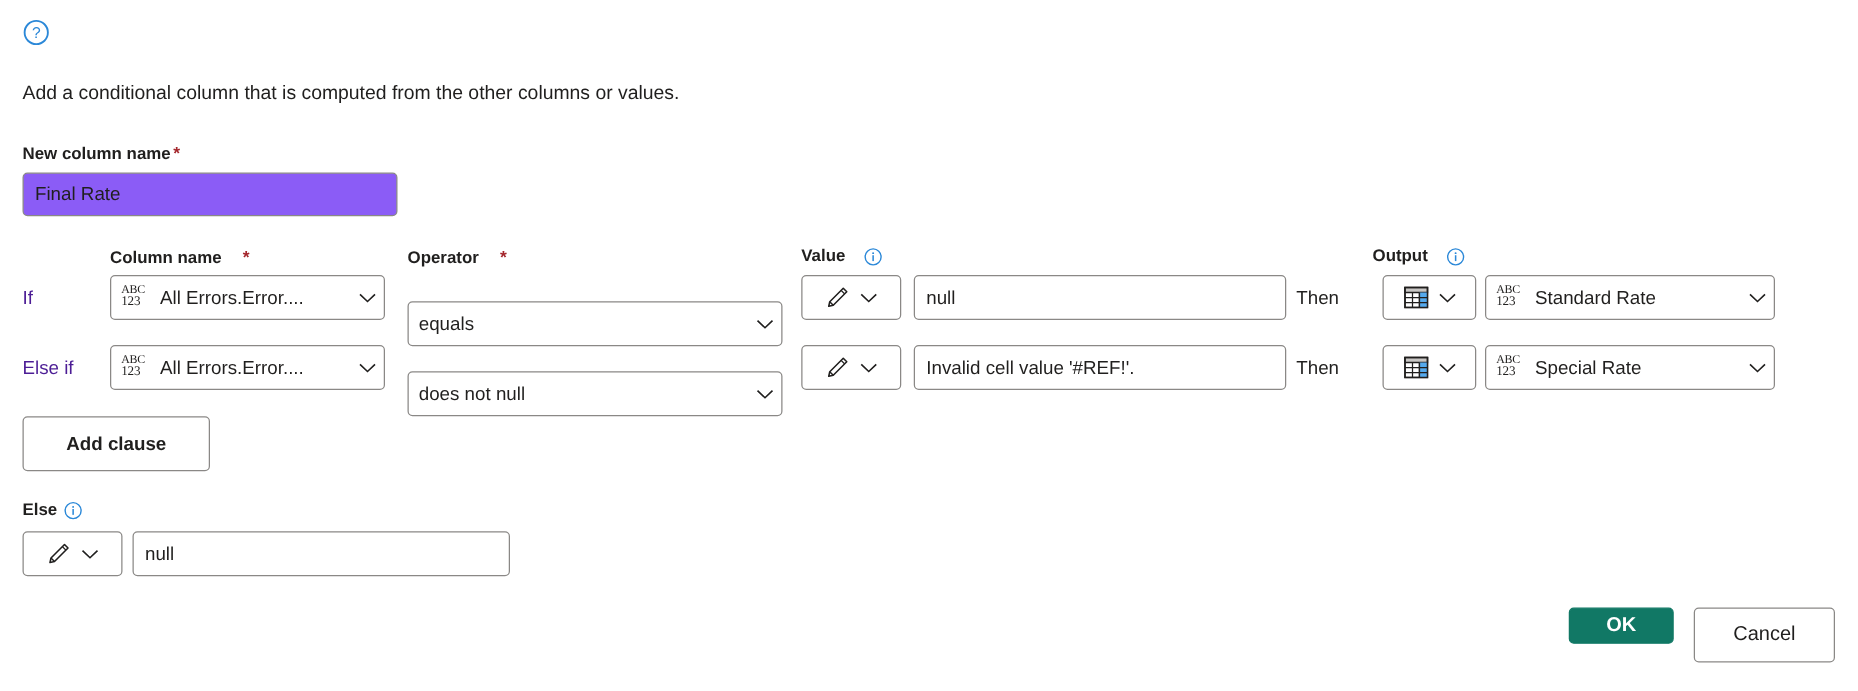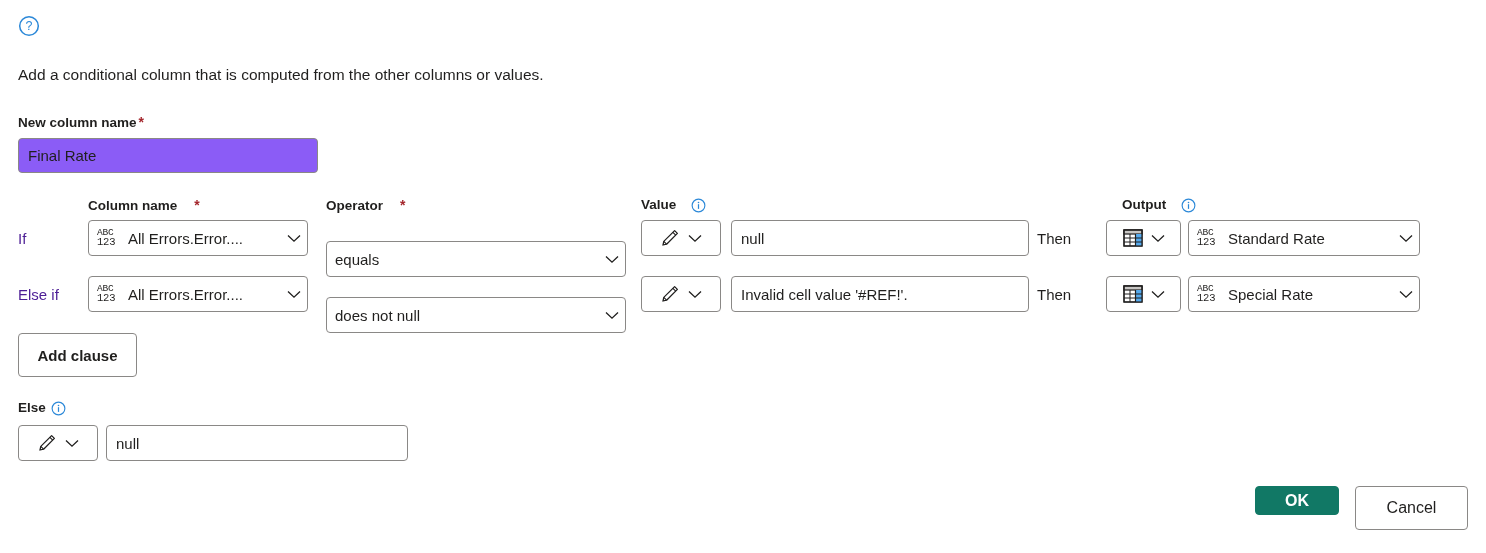--- a/index.html
+++ b/index.html
@@ -88,21 +88,21 @@
     display: flex;
     align-items: center;
     gap: 15px;
     font-size: 13.5px;
     font-weight: 700;
     color: #201f1e;
   }
   .col-head-colname { left: 88px; }
   .col-head-operator { left: 326px; }
   .col-head-value { left: 641px; }
-  .col-head-output { left: 1122px; }
+  .col-head-output { left: 1098px; }
 
   .info-icon {
     width: 15px;
     height: 15px;
     display: inline-block;
     position: relative;
     top: 1px;
   }
 
   
@@ -153,21 +153,21 @@
 
   .abc123 {
     flex: 0 0 auto;
     width: 22px;
     display: flex;
     flex-direction: column;
     align-items: flex-start;
     line-height: 1.02;
     font-size: 9.5px;
     color: #201f1e;
-    font-family: Liberation Mono, monospace;
+    font-family: Liberation Serif, serif;
     letter-spacing: -0.2px;
     margin-right: 3px;
   }
   .abc123 .l1 { font-size: 9.5px; }
   .abc123 .l2 { font-size: 10.5px; }
 
   .chev {
     flex: 0 0 auto;
     width: 14px;
     height: 9px;
@@ -215,21 +215,21 @@
     font-weight: 700;
     color: #201f1e;
     cursor: pointer;
     display: flex;
     align-items: center;
     justify-content: center;
   }
   .btn-addclause {
     left: 18px;
     top: 333px;
-    width: 119px;
+    width: 150px;
     height: 44px;
   }
 
   
   .else-label {
     position: absolute;
     left: 18px;
     top: 400px;
     display: flex;
     align-items: center;

